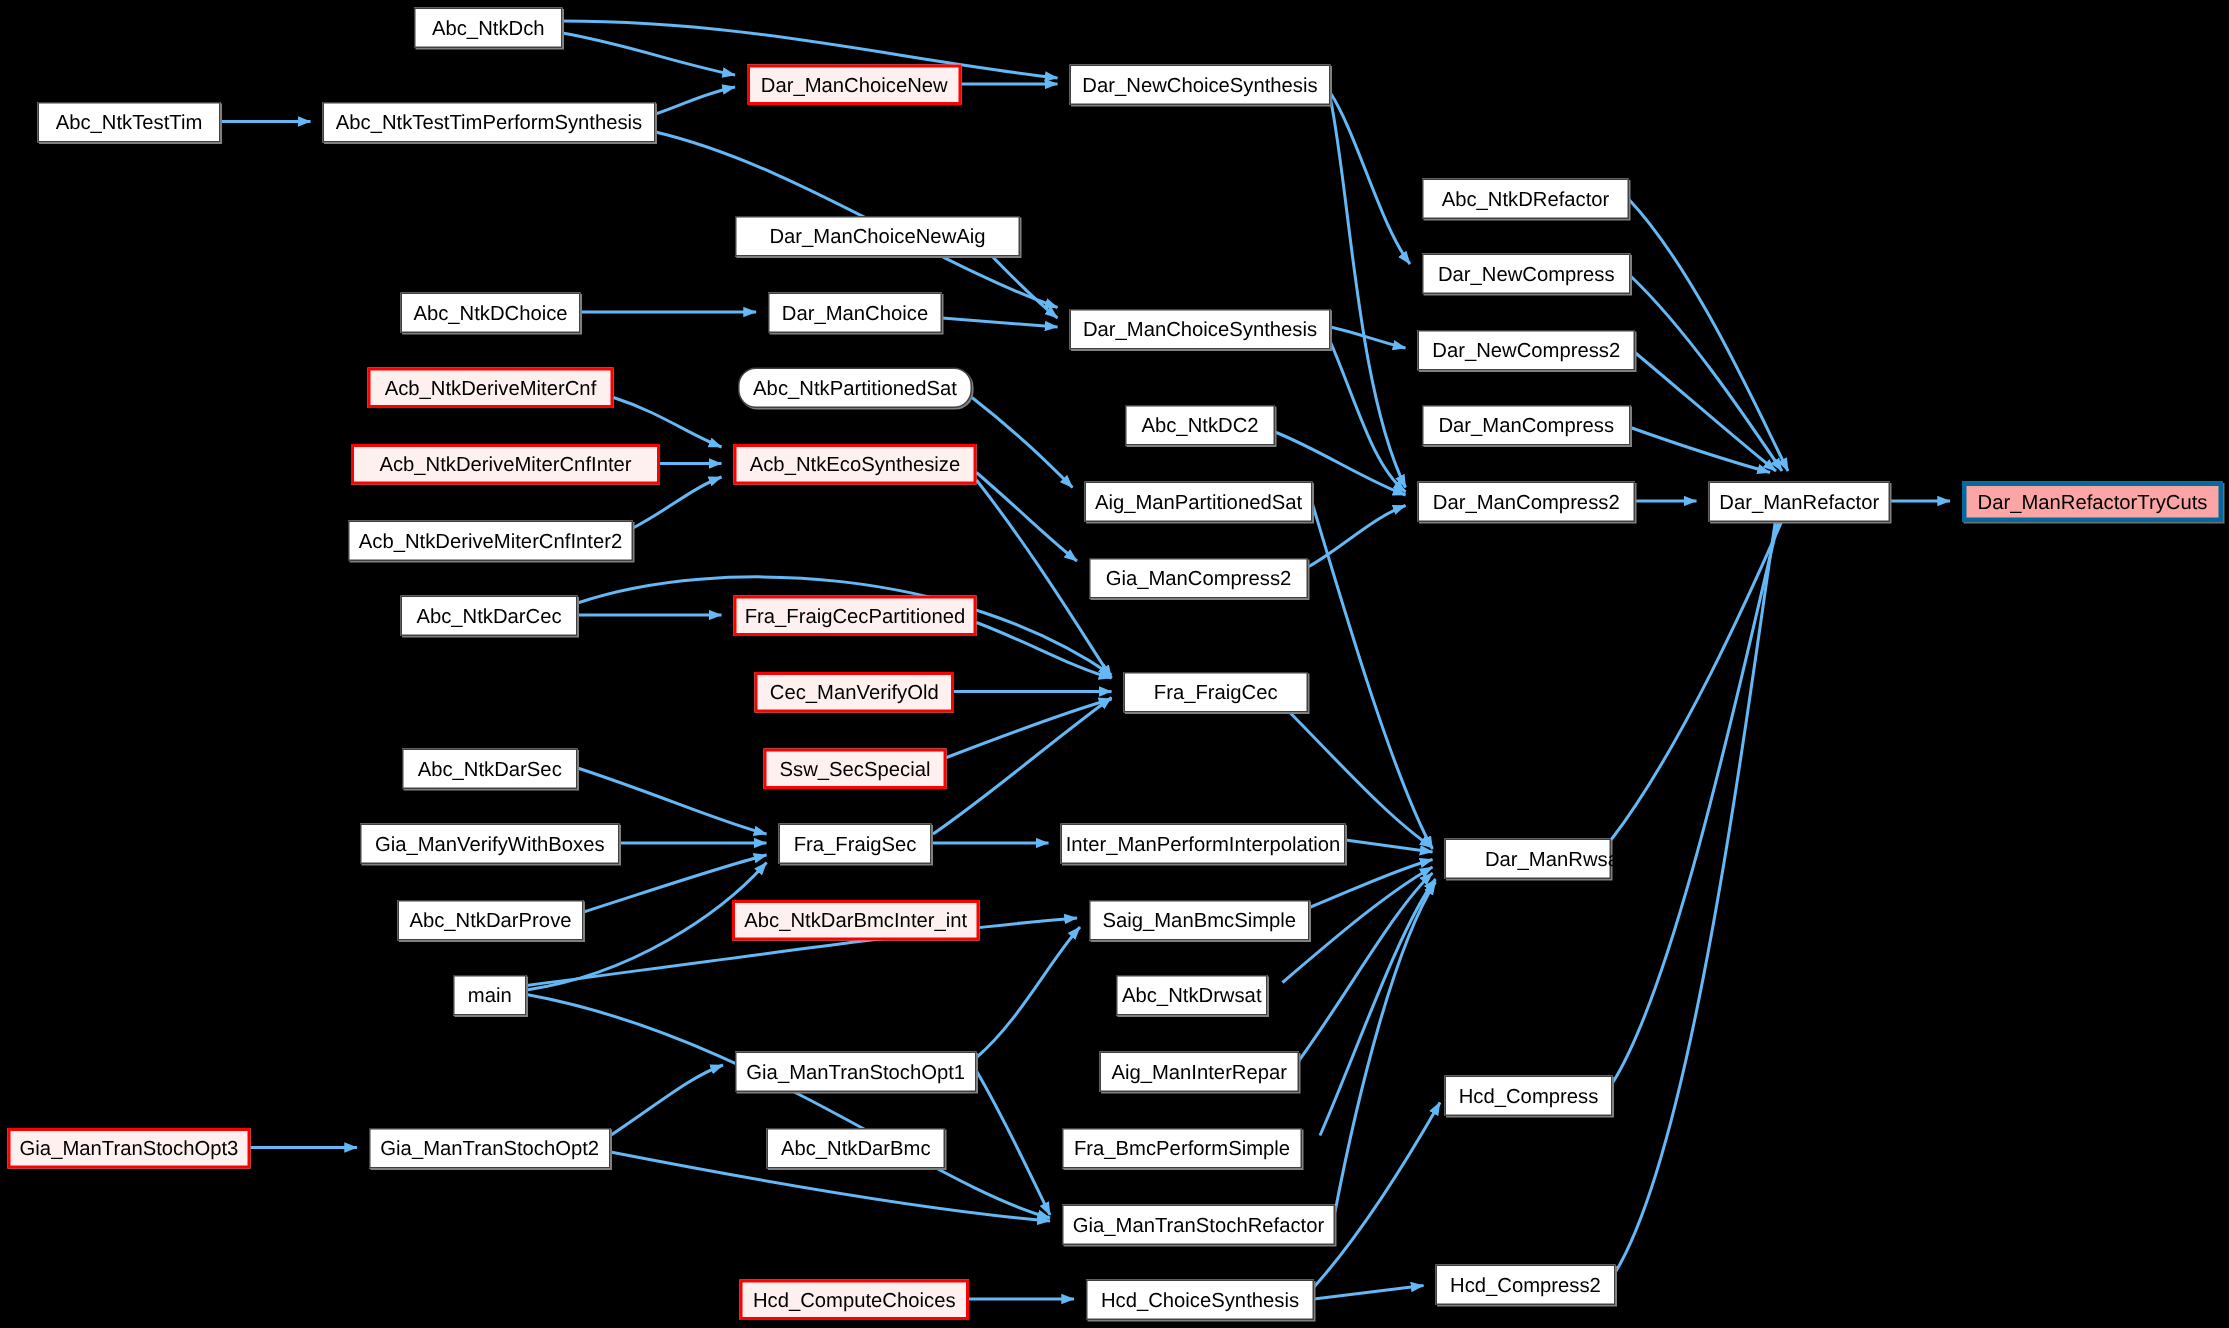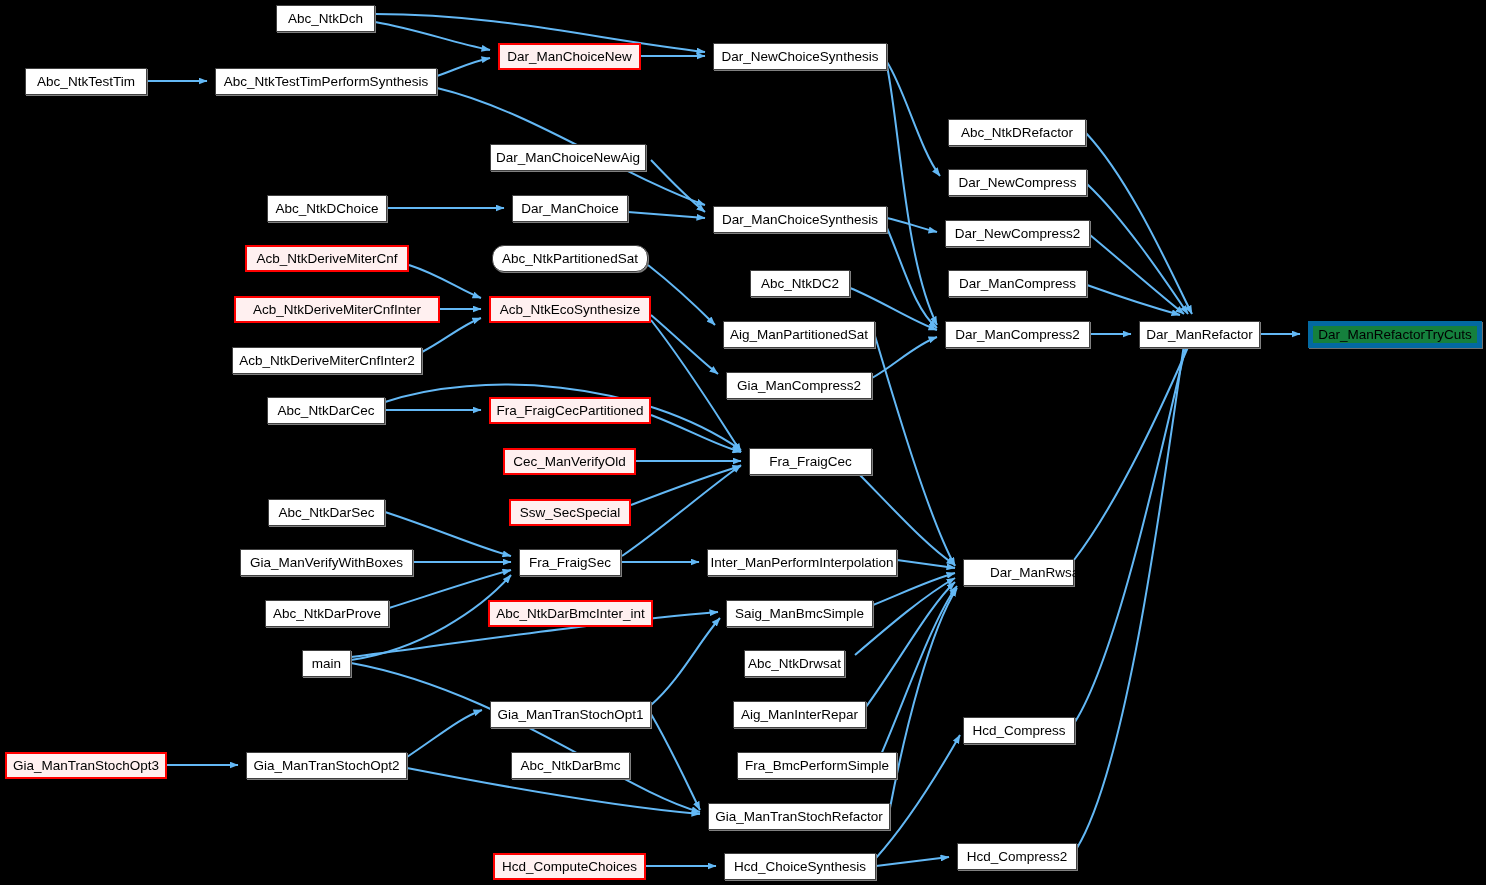--- a/index.html
+++ b/index.html
@@ -38,22 +38,22 @@
     border: 1px solid #404040;
     box-shadow: 1px 1px 0 0 #808080;
     height: 27px;
   }
   .node.red {
     background: #fff0f0;
     border: 2px solid #ff0000;
     box-shadow: none;
   }
   .node.gray {
-    background: #15803d;
-    border: 5px solid #0369a1;
+    background: #fca5a5;
+    border: 3px solid #0369a1;
     box-shadow: 1px 1px 0 0 #707070;
   }
   .node .label {
     padding: 0 4px;
   }
 </style>
 </head>
 <body>
 
 <div id="graph-root">
@@ -137,21 +137,21 @@
       </div>
       <div class="node" style="left: 25px; top: 68px; width: 122px;">
         <span class="label">Abc_NtkTestTim</span>
       </div>
       <div class="node" style="left: 215px; top: 68px; width: 222px;">
         <span class="label">Abc_NtkTestTimPerformSynthesis</span>
       </div>
       <div class="node" style="left: 948px; top: 119px; width: 138px;">
         <span class="label">Abc_NtkDRefactor</span>
       </div>
-      <div class="node" style="left: 490px; top: 144px; width: 156px;">
+      <div class="node" style="left: 490px; top: 144px; width: 190px;">
         <span class="label">Dar_ManChoiceNewAig</span>
       </div>
       <div class="node" style="left: 948px; top: 169px; width: 139px;">
         <span class="label">Dar_NewCompress</span>
       </div>
       <div class="node" style="left: 267px; top: 195px; width: 120px;">
         <span class="label">Abc_NtkDChoice</span>
       </div>
       <div class="node" style="left: 512px; top: 195px; width: 116px;">
         <span class="label">Dar_ManChoice</span>
@@ -254,21 +254,21 @@
       </div>
       <div class="node red" style="left: 5px; top: 752px; width: 162px;">
         <span class="label">Gia_ManTranStochOpt3</span>
       </div>
       <div class="node" style="left: 246px; top: 752px; width: 161px;">
         <span class="label">Gia_ManTranStochOpt2</span>
       </div>
       <div class="node" style="left: 511px; top: 752px; width: 119px;">
         <span class="label">Abc_NtkDarBmc</span>
       </div>
-      <div class="node" style="left: 737px; top: 752px; width: 160px;">
+      <div class="node" style="left: 708px; top: 752px; width: 160px;">
         <span class="label">Fra_BmcPerformSimple</span>
       </div>
       <div class="node" style="left: 708px; top: 803px; width: 182px;">
         <span class="label">Gia_ManTranStochRefactor</span>
       </div>
       <div class="node" style="left: 957px; top: 843px; width: 120px;">
         <span class="label">Hcd_Compress2</span>
       </div>
       <div class="node red" style="left: 493px; top: 853px; width: 153px;">
         <span class="label">Hcd_ComputeChoices</span>

